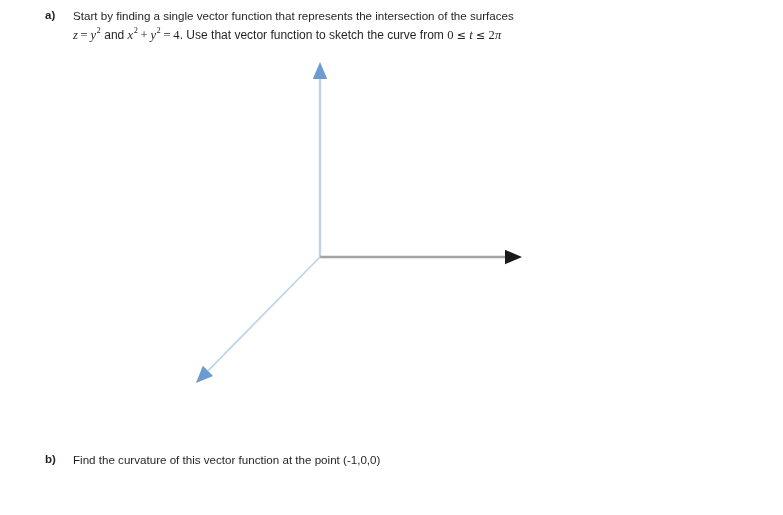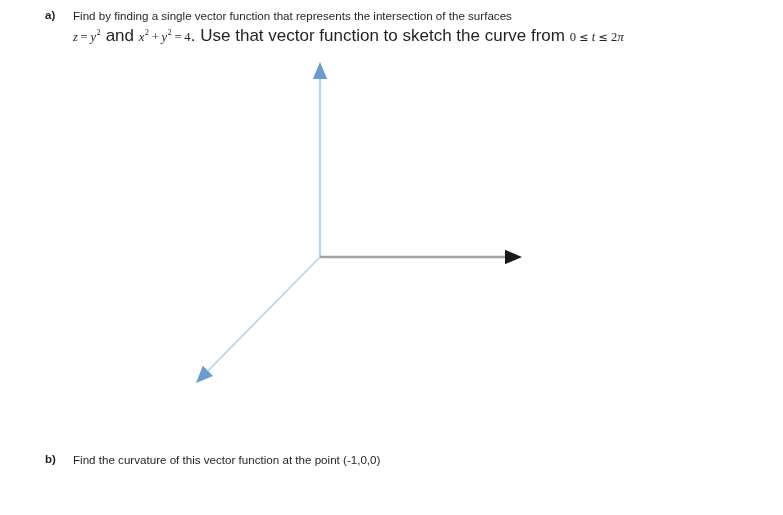--- a/index.html
+++ b/index.html
@@ -86,21 +86,21 @@
     font-size: 11.2px;
     padding: 0 3px;
   }
   .math .pi {
     font-style: italic;
     font-family: "Liberation Serif", "DejaVu Serif", serif;
   }
   .plain {
     font-family: "Liberation Sans", sans-serif;
     font-style: normal;
-    font-size: 17px;
+    font-size: 12px;
     letter-spacing: 0;
   }
 
   
   #axes-figure {
     position: absolute;
     left: 150px;
     top: 40px;
     width: 420px;
     height: 370px;
@@ -112,21 +112,21 @@
   }
 </style>
 </head>
 <body>
 
 <div class="page">
 
   <div class="part" id="part-a">
     <span class="part-label">a)</span>
     <div class="part-body">
-      <span class="line">Find by finding a single vector function that represents the intersection of the surfaces</span>
+      <span class="line">Start by finding a single vector function that represents the intersection of the surfaces</span>
       <span class="line math">
         <span>z</span><span class="op">=</span><span>y</span><sup>2</sup><span class="plain"> and </span><span>x</span><sup>2</sup><span class="op">+</span><span>y</span><sup>2</sup><span class="op">=</span><span class="num">4</span><span class="plain">. Use that vector function to sketch the curve from </span><span class="num">0</span><span class="le">≤</span><span>t</span><span class="le">≤</span><span class="num">2</span><span class="pi">π</span>
       </span>
     </div>
   </div>
 
   <div id="axes-figure">
     <svg viewBox="0 0 420 370" xmlns="http://www.w3.org/2000/svg">
 
       <g>

